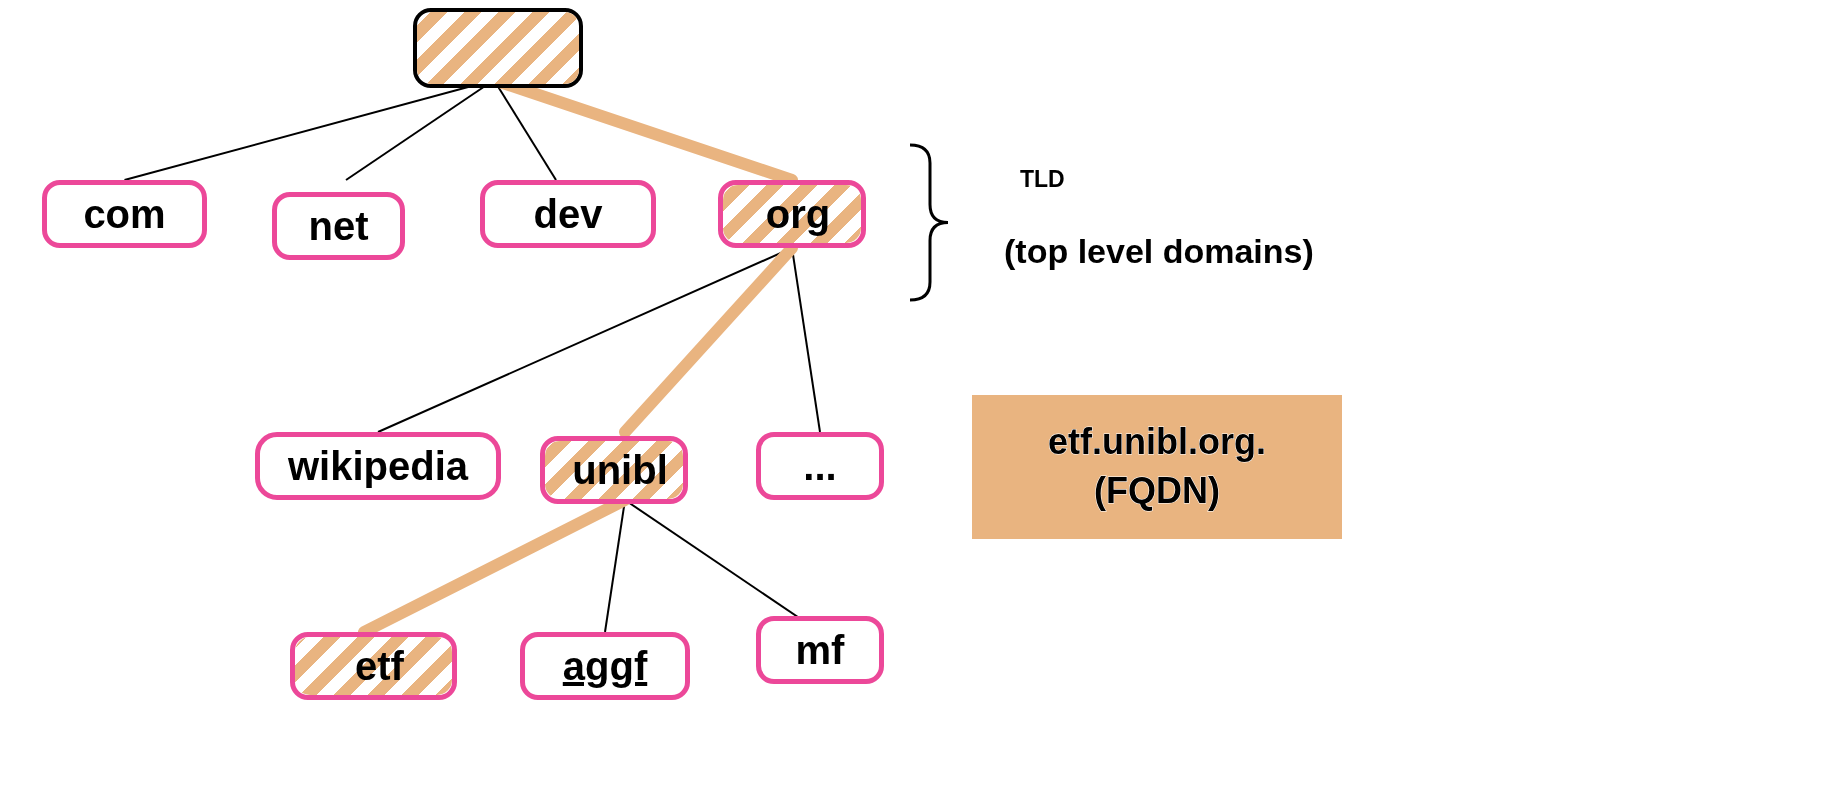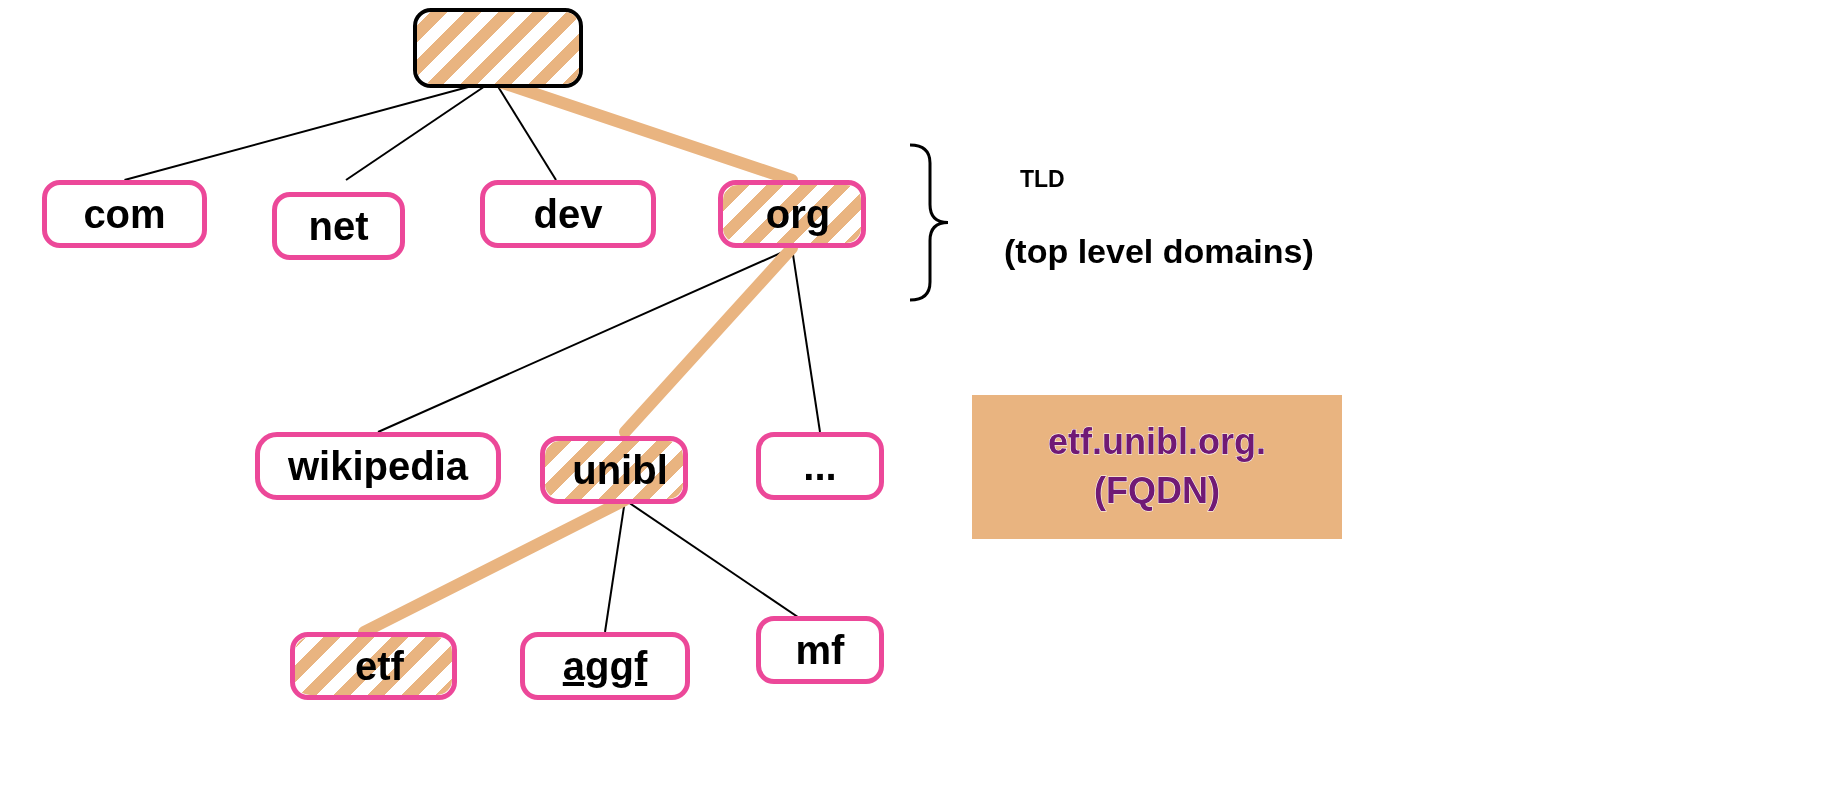--- a/index.html
+++ b/index.html
@@ -76,21 +76,21 @@
     position: absolute;
     font-size: 23px;
     font-weight: 700;
     text-align: center;
     white-space: nowrap;
   }
 
   .fqdn-box {
     position: absolute;
     background: #e9b480;
-    color: #701a75;
+    color: #000000;
     font-size: 36px;
     font-weight: 700;
     text-align: center;
     display: flex;
     flex-direction: column;
     align-items: center;
     justify-content: center;
     padding: 20px 28px;
     box-sizing: border-box;
     line-height: 1.35;

